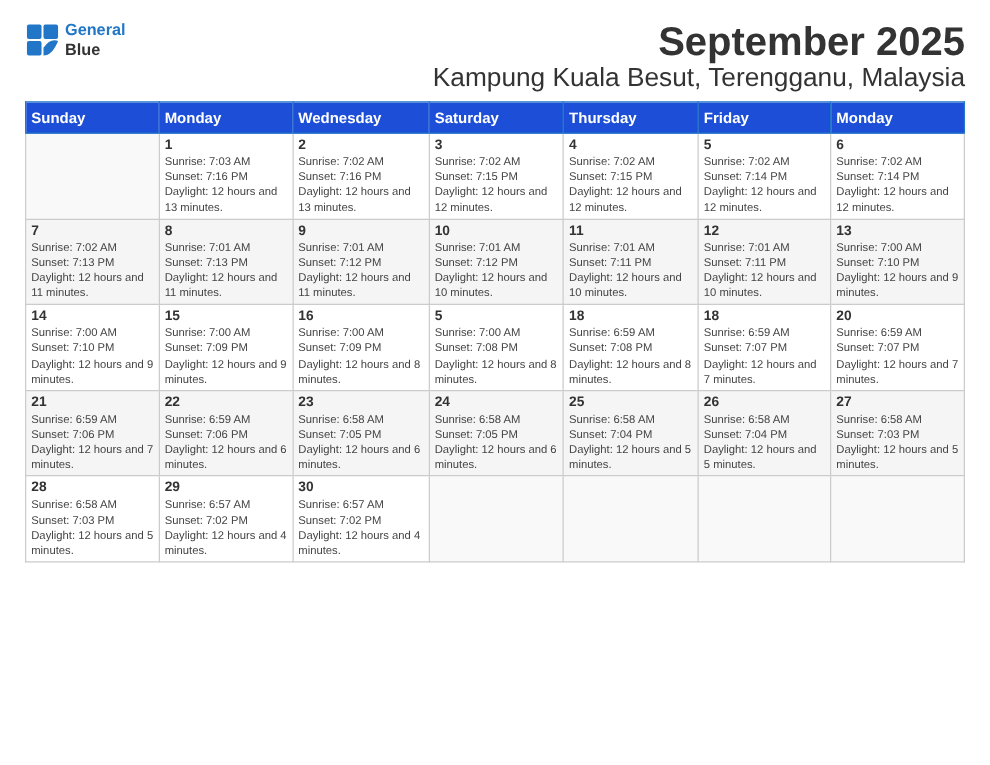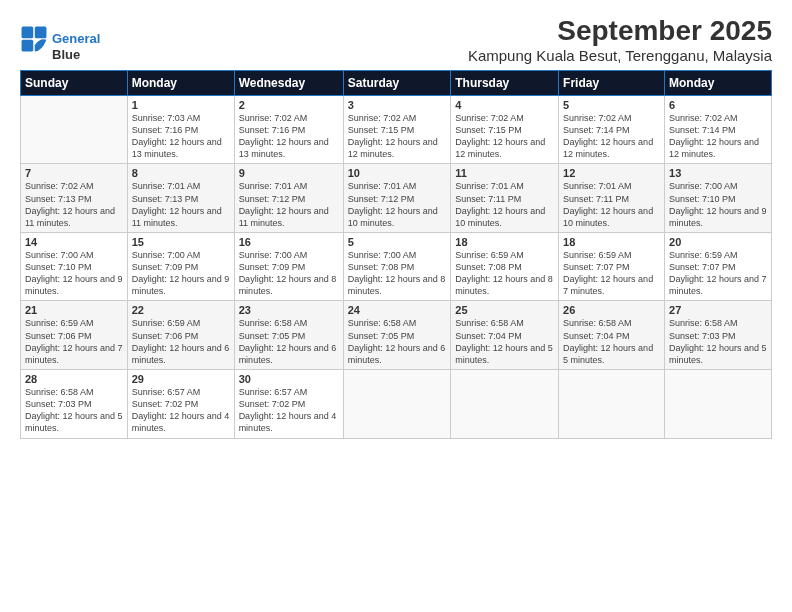--- a/index.html
+++ b/index.html
@@ -24,48 +24,47 @@
     .logo {
       display: flex;
       align-items: center;
       gap: 4px;
     }
     .logo-text {
       font-size: 13px;
       font-weight: bold;
       color: #333;
       line-height: 1.2;
-      margin-top: 15px;
     }
     .logo-text .blue { color: #2176c7; }
     .logo-icon {
       width: 28px;
       height: 28px;
     }
     .title-block {
       text-align: right;
     }
     .month-title {
-      font-size: 28px;
+      font-size: 32px;
       font-weight: bold;
       color: #333;
       line-height: 1.1;
     }
     .subtitle {
-      font-size: 15px;
+      font-size: 21px;
       color: #333;
       font-weight: normal;
     }
     .calendar {
       width: 100%;
       border-collapse: collapse;
       margin-top: 6px;
     }
     .calendar th {
-      background: #0f172a;
+      background: #1d4ed8;
       color: #fff;
       font-size: 12px;
       font-weight: bold;
       padding: 5px 4px;
       text-align: left;
       border: 1px solid #2176c7;
     }
     .calendar td {
       border: 1px solid #ccc;
       vertical-align: top;

